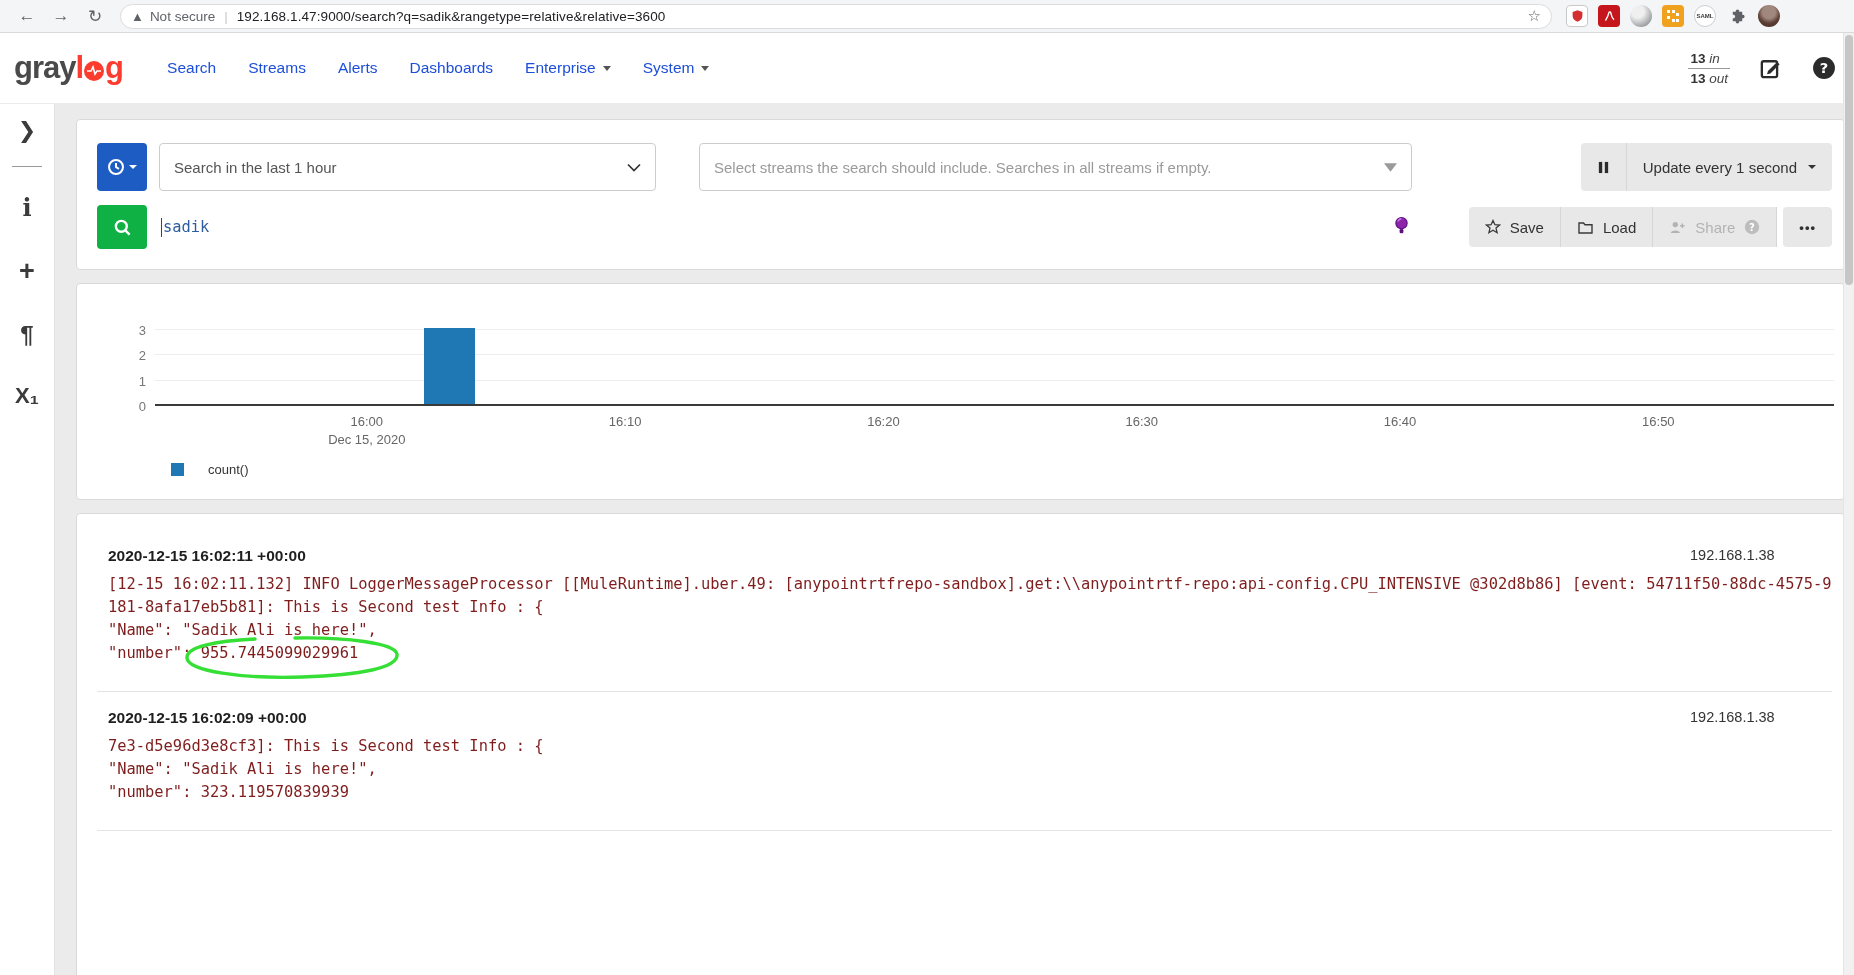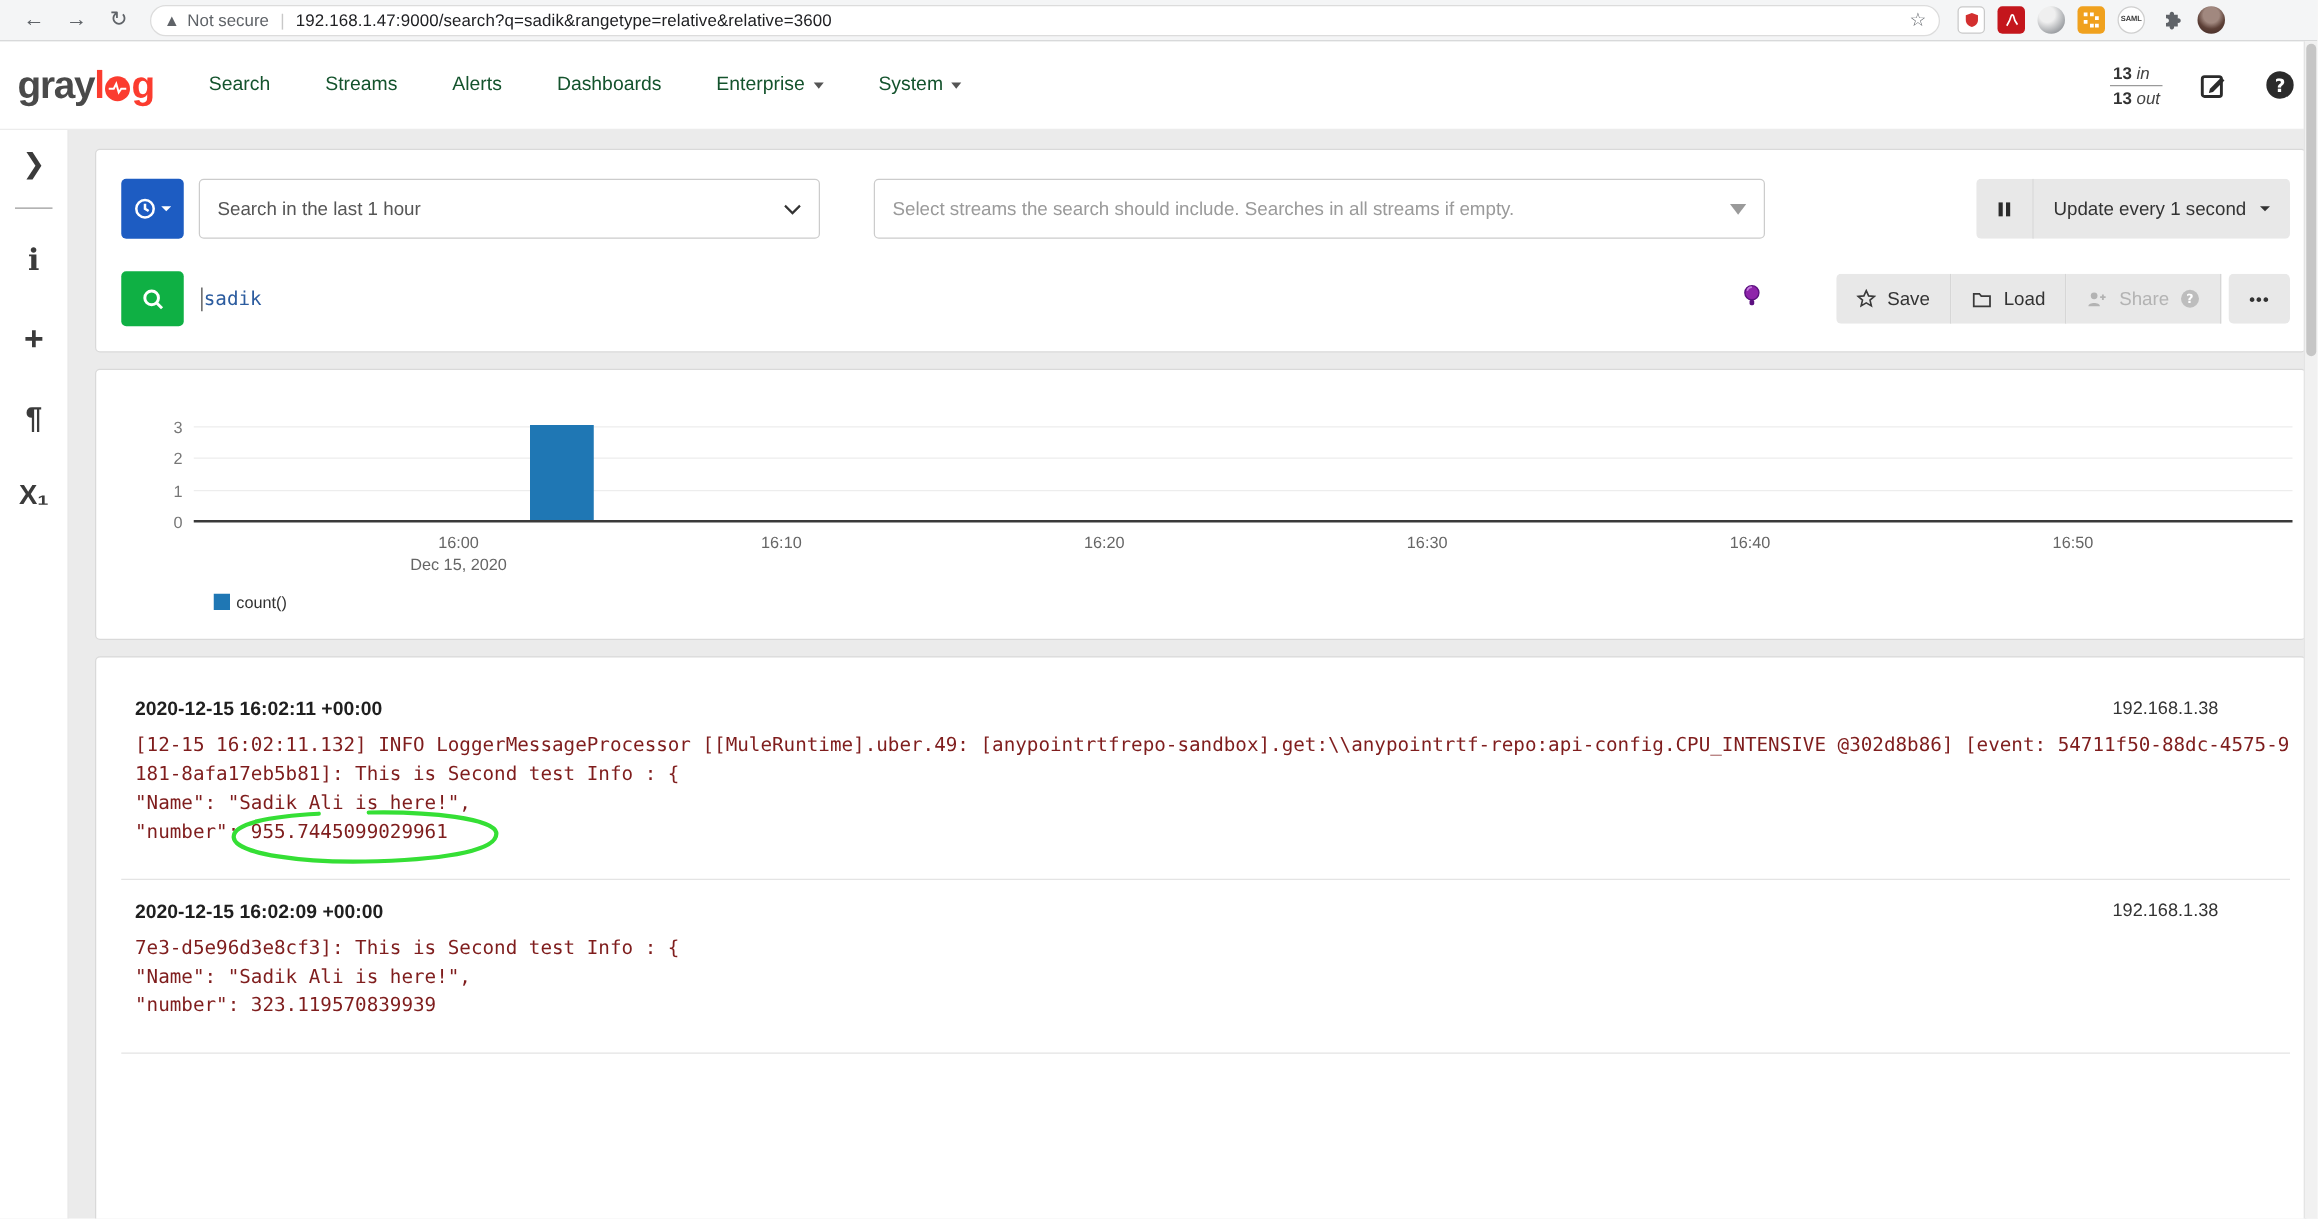--- a/index.html
+++ b/index.html
@@ -29,21 +29,21 @@
   .odot { position:absolute; width:3px; height:3px; background:#fff; }
 
   
   .app-header { height:71px; background:#fff; display:flex; align-items:center; padding:0 18px 0 14px;
                 border-bottom:1px solid #ececec; }
   .logo { font-size:31px; font-weight:bold; letter-spacing:-1px; display:flex; align-items:center;text-align:right; }
   .logo .lg-gray { color:#4a4a4a; }
   .logo .lg-red { color:#fb3c2f; display:flex; align-items:center; }
   .logo .lg-o { position:relative; width:20px; height:20px; background:#fb3c2f; border-radius:50%; margin:6px 1px 0; }
   .logo .lg-o svg { position:absolute; inset:0; }
-  .main-nav { display:flex; align-items:center; gap:44px; margin-left:44px; font-size:15.5px; color:#14532d; }
+  .main-nav { display:flex; align-items:center; gap:32px; margin-left:44px; font-size:15.5px; color:#1d4ed8; }
   .nav-item { cursor:pointer; display:flex; align-items:center; gap:7px; }
   .caret-dn { width:0; height:0; border-left:4.5px solid transparent; border-right:4.5px solid transparent; border-top:5px solid #555; }
   .header-right { margin-left:auto; display:flex; align-items:center; gap:30px; }
   .throughput { font-size:13.5px; color:#333; text-align:left; line-height:17px; cursor:pointer; }
   .throughput .t-top { border-bottom:1px solid #9a9a9a; padding:0 2px 1px; }
   .throughput .t-bot { padding:1px 2px 0; }
   .throughput b { font-size:13.5px; }
   .throughput i { color:#444; }
   .hicon { cursor:pointer; display:flex; align-items:center; }
 
@@ -51,21 +51,21 @@
   .body-row { display:flex; height:871px; }
   .sidebar { width:55px; background:#fff; border-right:1px solid #e3e3e3; padding-top:14px;
              display:flex; flex-direction:column; align-items:center; }
   .sb-icon { color:#3b3b3b; font-weight:bold; margin-bottom:34px; cursor:pointer; text-align:center; }
   .sb-divider { width:30px; height:0; border-top:1px solid #9a9a9a; margin:-12px 0 26px; }
   .content { flex:1; padding:15px 10px 0 21px; overflow:hidden; }
   .card { background:#fff; border:1px solid #d9d9d9; border-radius:4px; width:1769px; }
 
   
   .search-card { padding:23px 12px 20px 20px; margin-bottom:13px; }
-  .sc-row1 { display:flex; align-items:stretch; height:48px; margin-bottom:26px; }
+  .sc-row1 { display:flex; align-items:stretch; height:48px; margin-bottom:14px; }
   .tr-btn { width:50px; background:#1d5cc2; border:none; border-radius:4px; display:flex; align-items:center;
             justify-content:center; gap:4px; cursor:pointer; }
   .tr-btn .wcaret { width:0; height:0; border-left:4px solid transparent; border-right:4px solid transparent; border-top:4.5px solid #fff; }
   .select { border:1px solid #ccc; border-radius:4px; background:#fff; display:flex; align-items:center;
             padding:0 14px; font-size:15px; color:#555; cursor:pointer; }
   .sel-timerange { width:497px; margin-left:12px; justify-content:space-between; }
   .sel-streams { width:713px; margin-left:43px; justify-content:space-between; color:#9a9a9a; }
   .btn-group { display:flex; align-items:stretch; border-radius:4px; overflow:hidden; margin-left:auto; }
   .gbtn { background:#e8e8e8; border:none; border-right:1px solid #d6d6d6; font-size:15px; color:#333;
           display:flex; align-items:center; gap:9px; padding:0 16px; cursor:pointer; white-space:nowrap; }
@@ -92,21 +92,21 @@
 
   
   .chart-wrap { margin-top:30px; }
   .plot { position:relative; margin-left:58px; width:1679px; height:76px; }
   .gridline { position:absolute; left:0; right:0; height:1px; background:#ededed; }
   .axis-line { position:absolute; left:0; right:0; bottom:0; height:2.5px; background:#3a3a3a; }
   .ylabel { position:absolute; right:100%; margin-right:9px; transform:translateY(-50%); font-size:13px; color:#777; }
   .bar { position:absolute; bottom:2.5px; cursor:pointer; }
   .x-axis { position:relative; margin-left:58px; width:1679px; height:46px; padding-top:7px; }
   .xtick { position:absolute; transform:translateX(-50%); font-size:13px; color:#666; text-align:center; line-height:18px; }
-  .legend { display:flex; align-items:center; gap:5px; margin:10px 0 4px 74px; font-size:13px; color:#333; cursor:pointer; }
+  .legend { display:flex; align-items:center; gap:24px; margin:10px 0 4px 74px; font-size:13px; color:#333; cursor:pointer; }
   .legend .swatch { width:13px; height:13px; }
 
   
   .am-card { height:470px; }
   .msg-table-header { display:flex; margin-top:22px; background:#e9e9e9; border-radius:3px; height:30px;
                       align-items:center; font-size:14.5px; color:#444; }
   .col-ts { flex:1; padding-left:12px; }
   .col-src { width:142px; }
   .msg-row { cursor:pointer; }
   .msg-head { display:flex; margin-top:17px; align-items:flex-start; }

